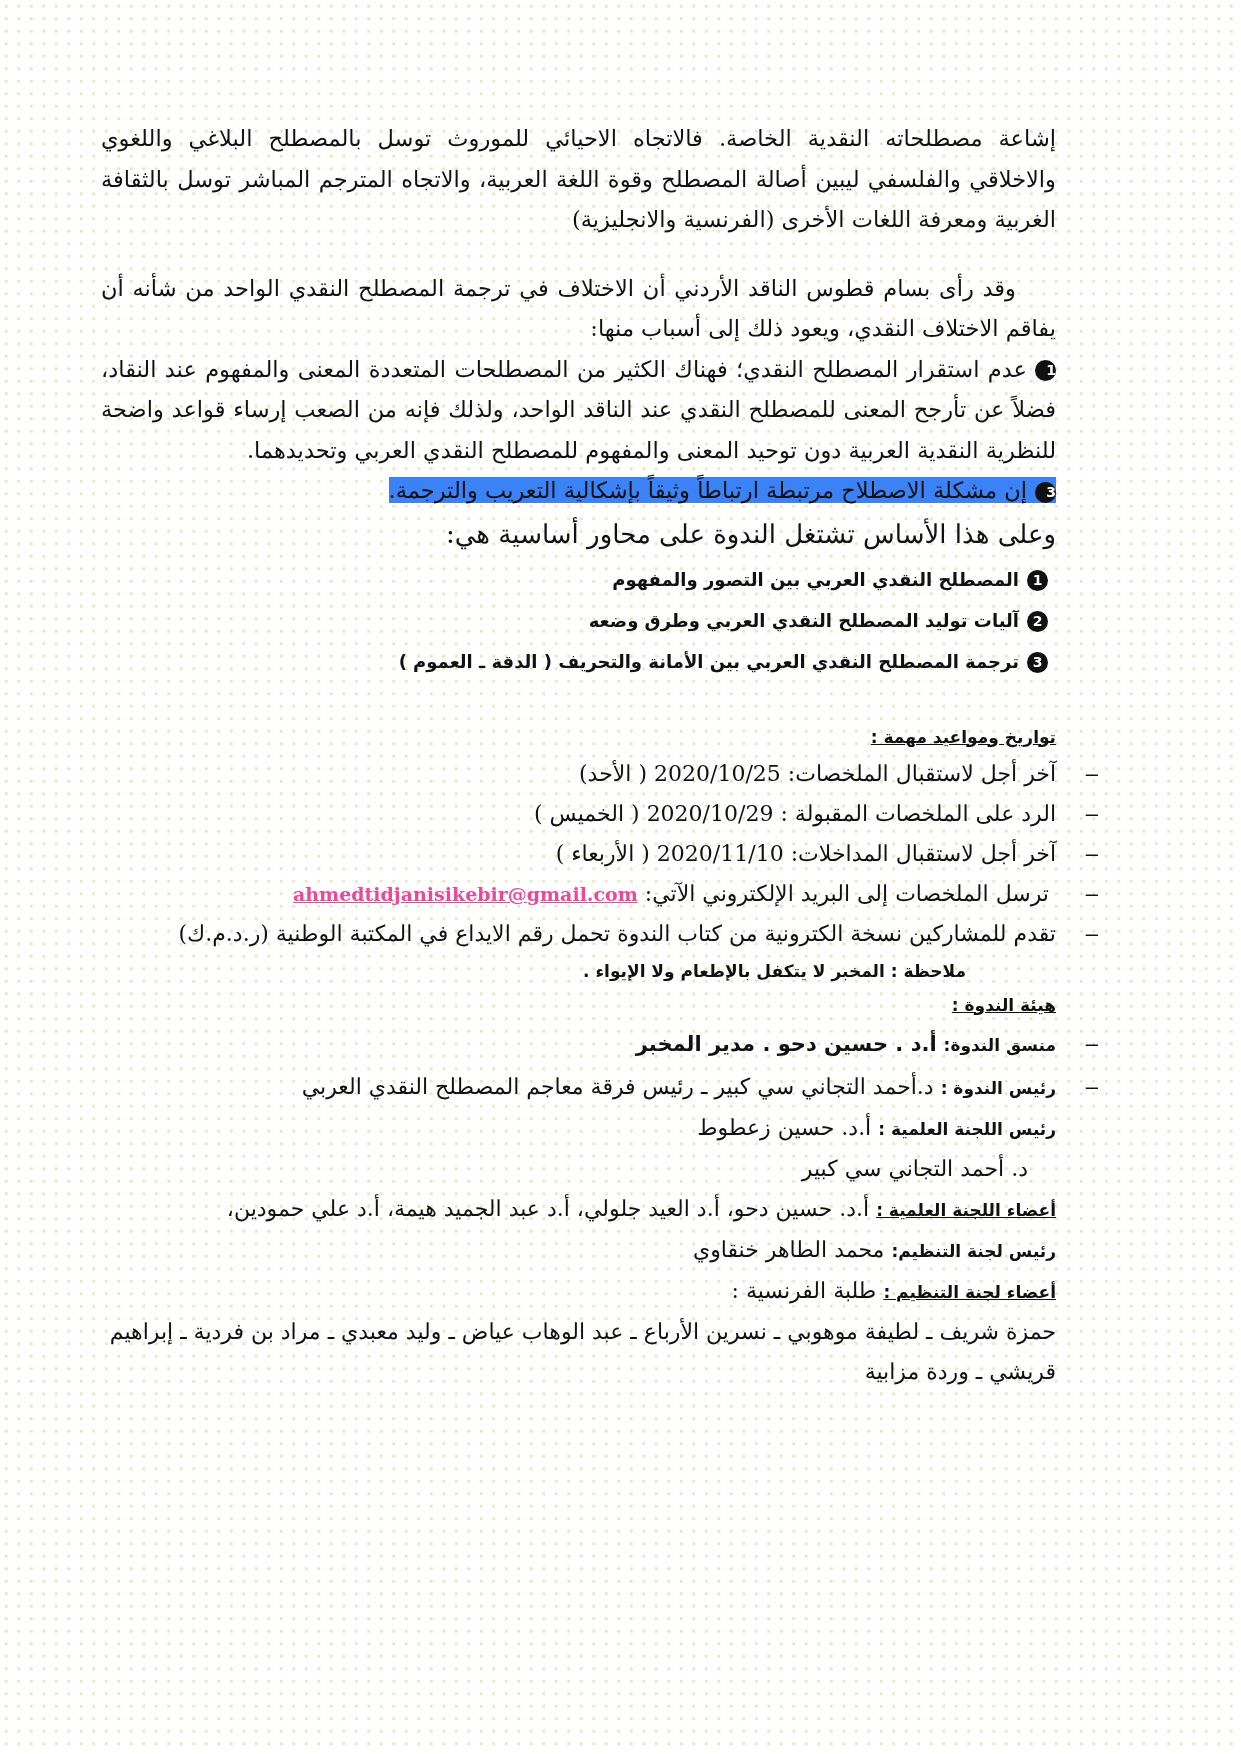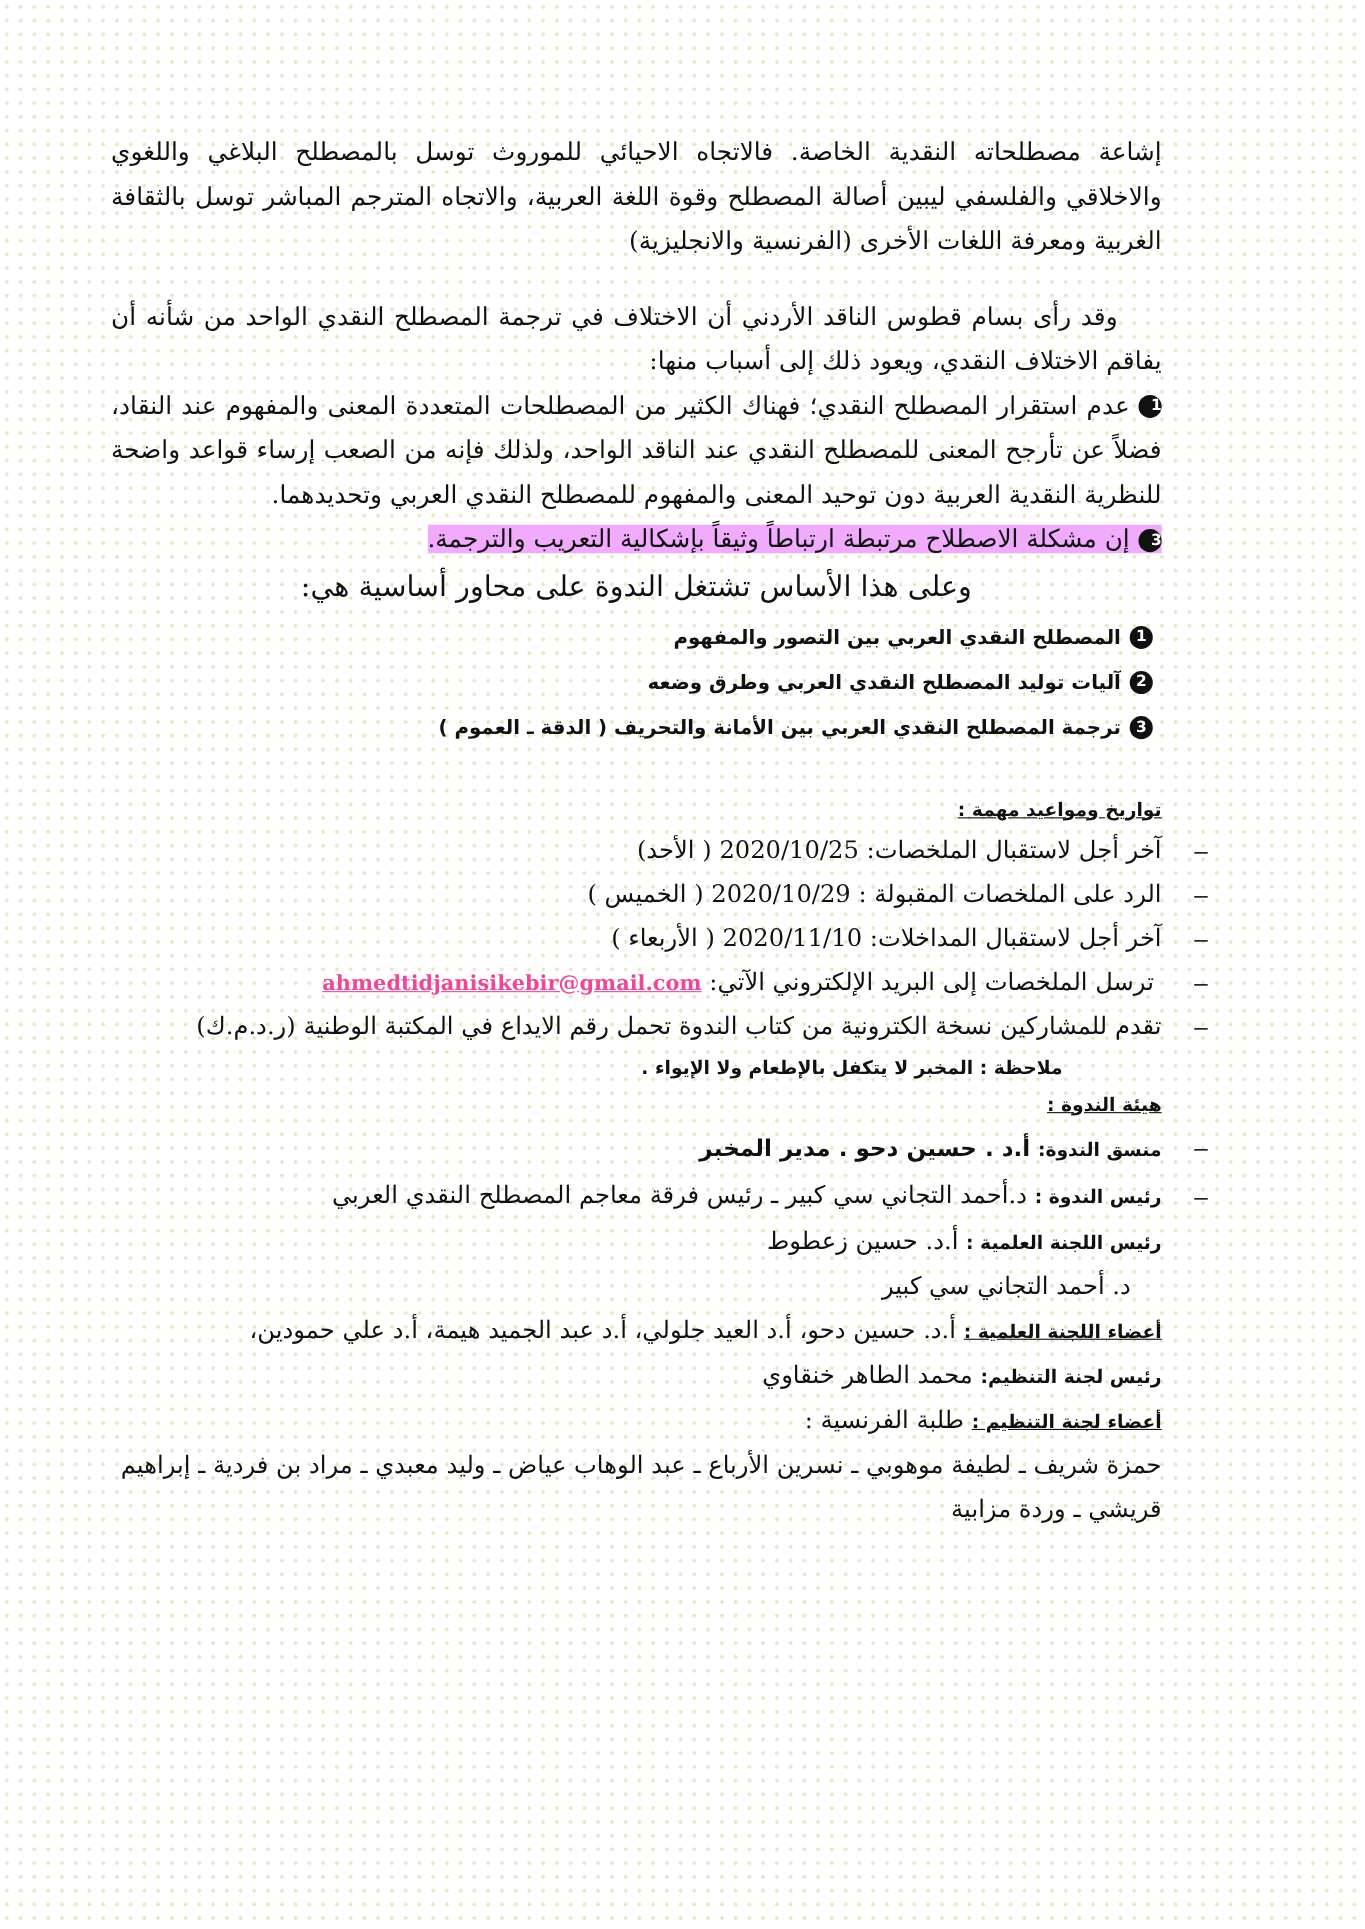--- a/index.html
+++ b/index.html
@@ -11,22 +11,22 @@
     font-family:"DejaVu Serif","Liberation Serif",serif;
     color:#111;
   }
   .page{position:absolute;left:101px;top:118px;width:955px;direction:rtl;}
   .p{font-size:22.5px;line-height:40.5px;text-align:justify;text-align-last:right;margin:0;}
   .indent{text-indent:40px;margin-top:28px;}
   .bul{font-size:22.5px;line-height:40.5px;margin:0;text-align:justify;text-align-last:right;}
   .num{display:inline-block;width:21px;height:21px;border-radius:50%;background:#111;color:#fff;
        font-family:"DejaVu Sans",sans-serif;font-weight:bold;font-size:14px;line-height:21px;text-align:center;
        vertical-align:middle;margin-left:8px;}
-  .white-bg{background:#f0abfc;}
-  .lead{font-size:26px;line-height:46px;margin:0;text-align:center;}
+  .white-bg{background:#3b82f6;}
+  .lead{font-size:26px;line-height:46px;margin:0;}
   .axes{margin:2px 0 0 0;padding-right:8px;}
   .axis{font-family:"DejaVu Sans",sans-serif;font-weight:bold;font-size:18px;line-height:41px;margin:0;}
   .sec-title{font-family:"DejaVu Sans",sans-serif;font-weight:bold;font-size:17px;text-decoration:underline;margin:0;line-height:34px;}
   .dl{list-style:none;margin:0;padding:0;}
   .dl li{position:relative;font-size:22px;line-height:40px;padding-right:0;}
   .dash{position:absolute;right:-42px;top:0;font-family:"Liberation Sans",sans-serif;}
   .email{font-family:"DejaVu Serif",serif;font-weight:bold;color:#ec4899;text-decoration:underline;font-size:19px;direction:ltr;unicode-bidi:embed;}
   .note{font-family:"DejaVu Sans",sans-serif;font-weight:bold;font-size:17px;line-height:34px;margin:0;padding-right:90px;}
   .lbl{font-family:"DejaVu Sans",sans-serif;font-weight:bold;font-size:17px;}
   .u{text-decoration:underline;}

